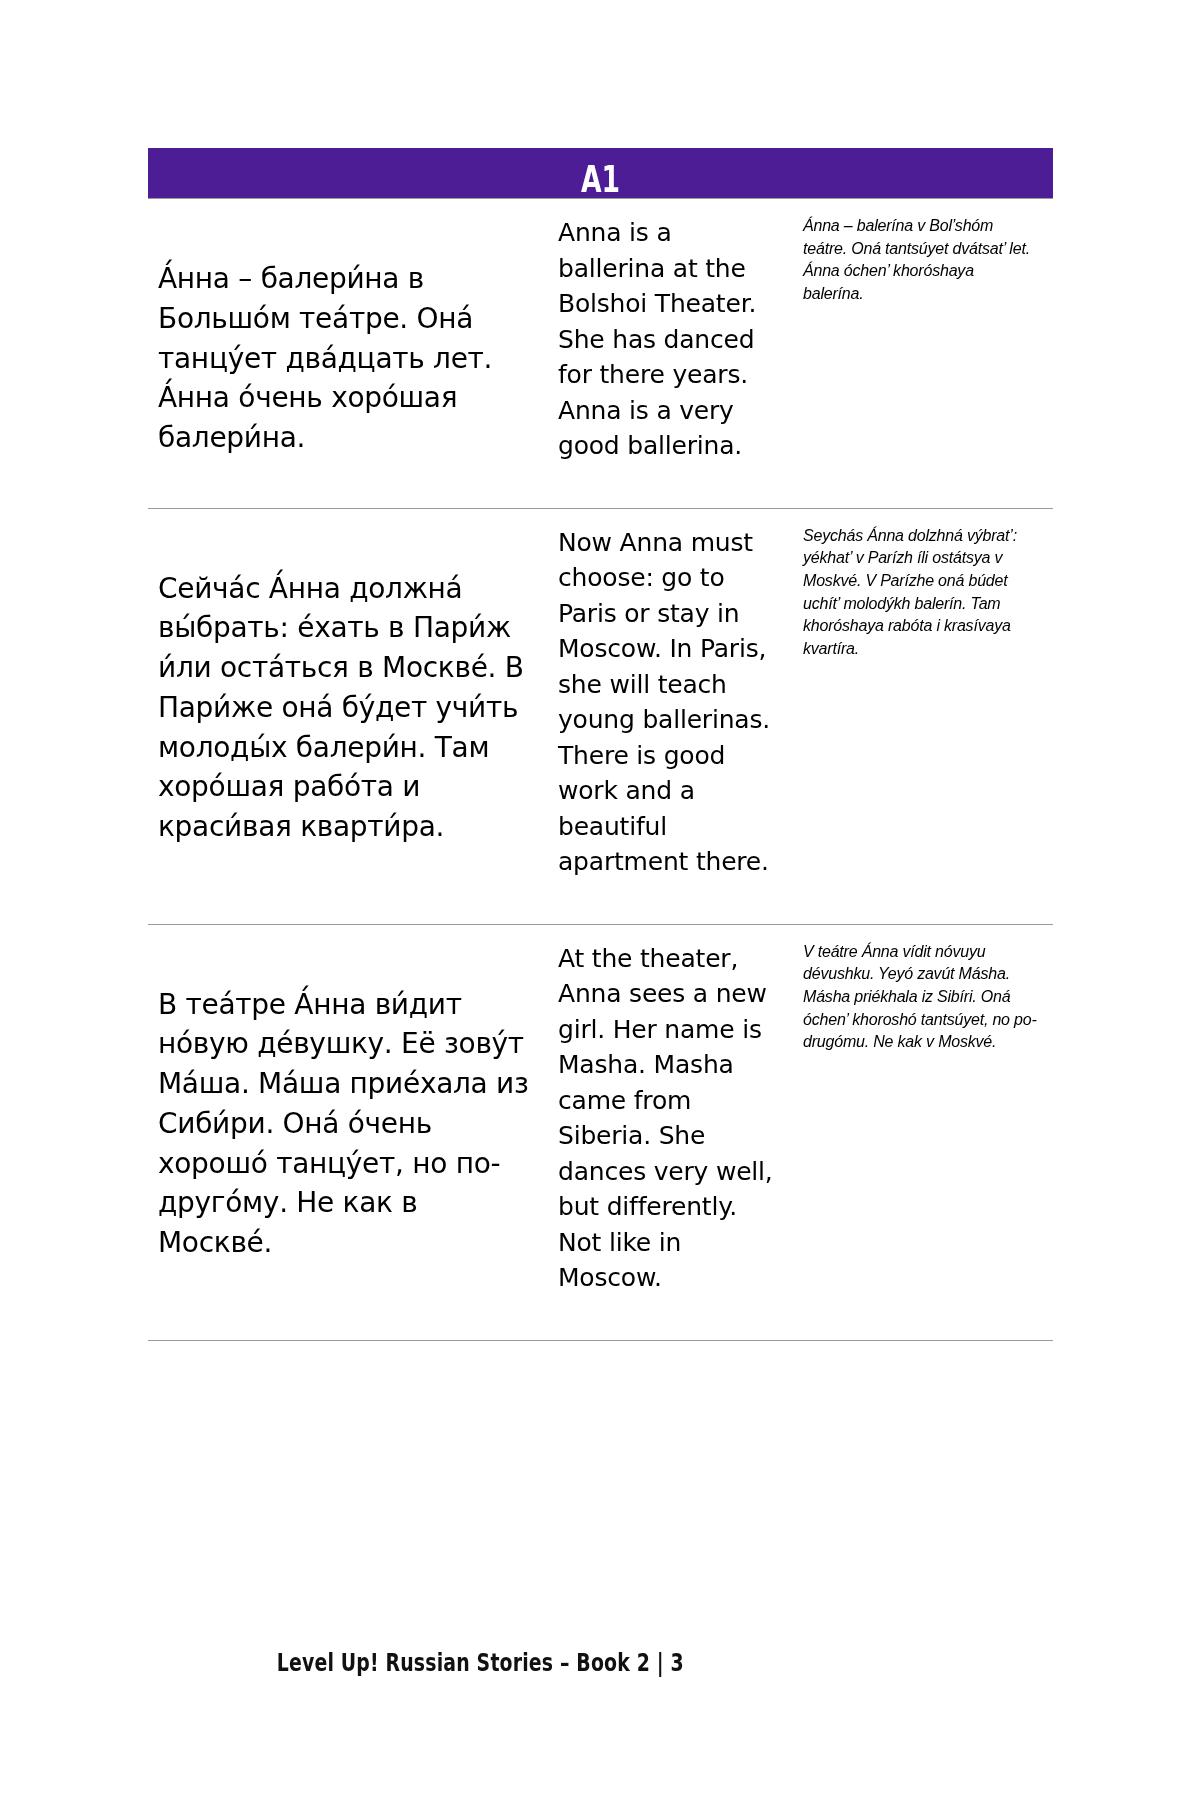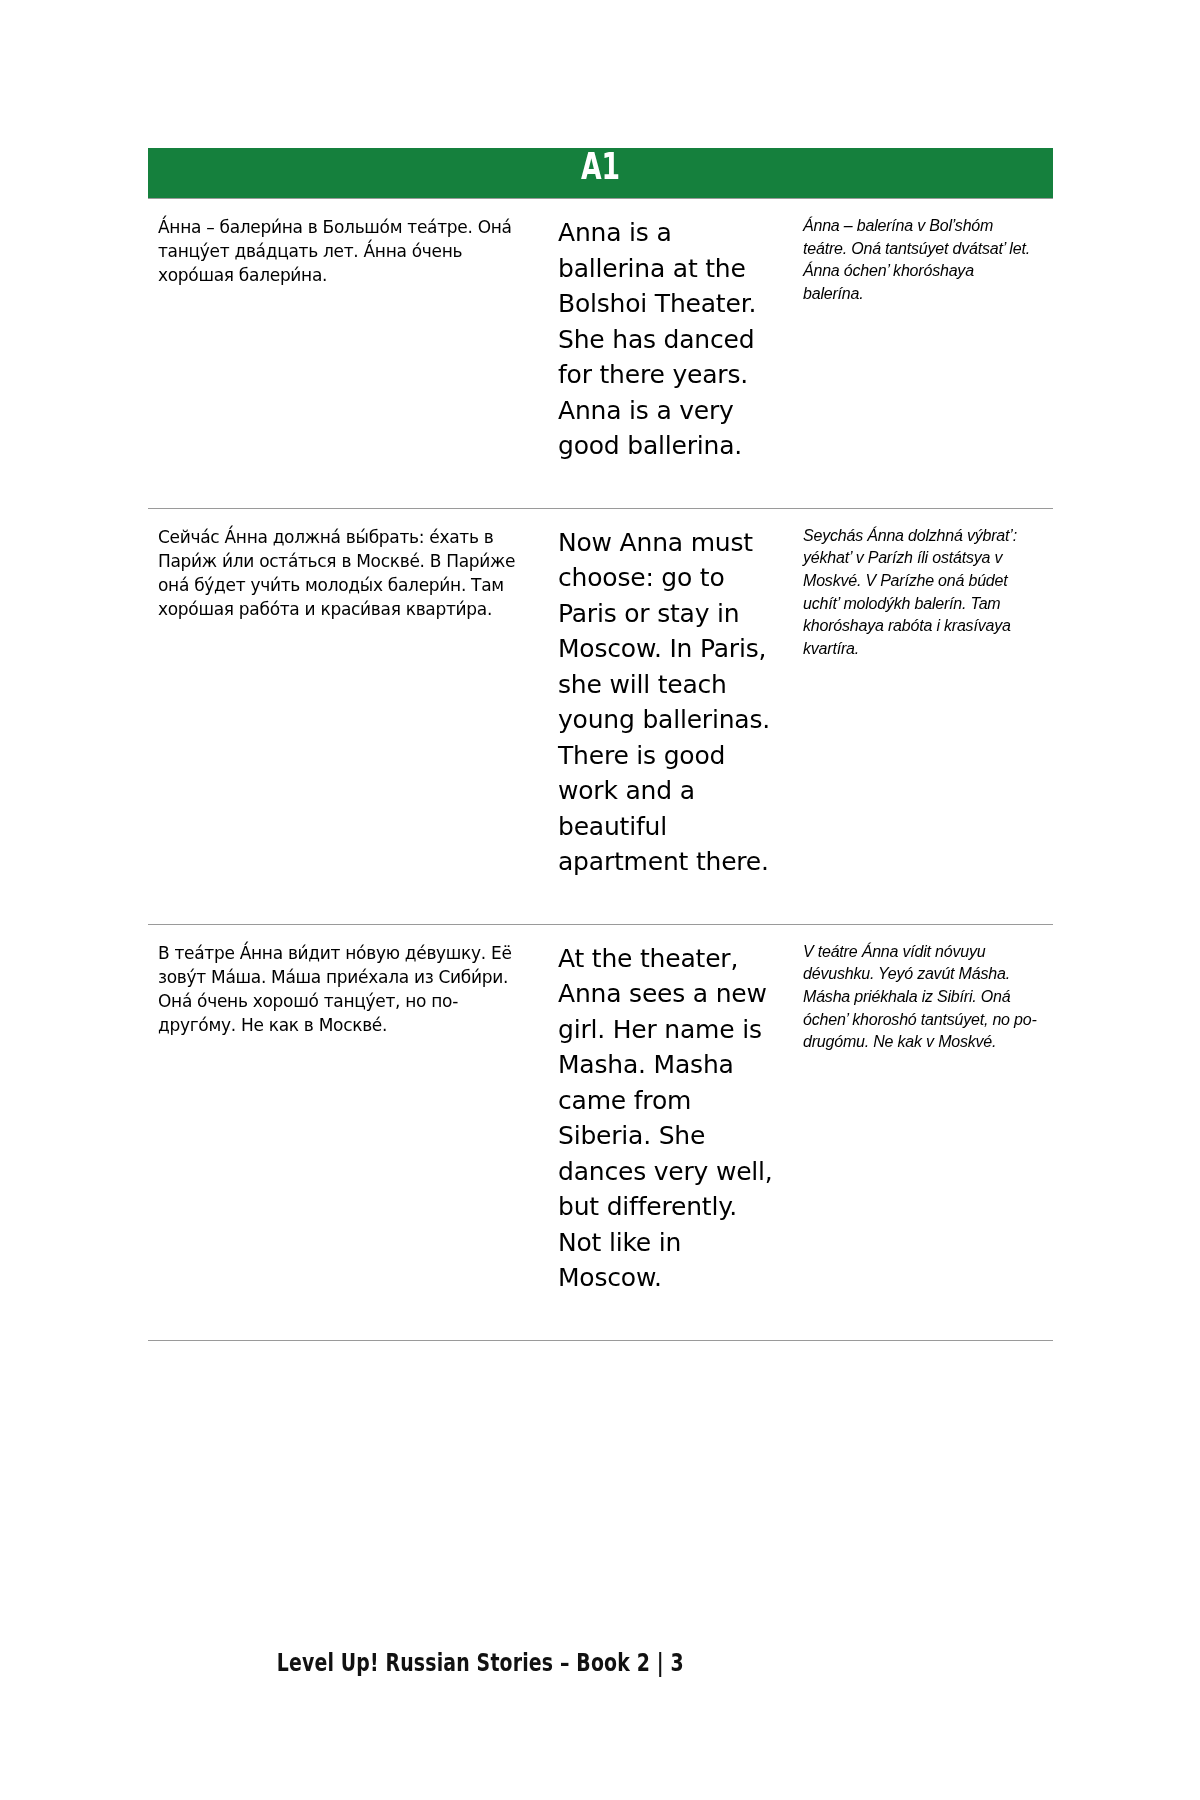--- a/index.html
+++ b/index.html
@@ -28,25 +28,25 @@
 
   .sheet {
     position: absolute;
     left: 148px;
     top: 148px;
     width: 905px;
   }
 
   
   .level-banner {
-    background: #15803d;
+    background: #4c1d95;
     height: 50px;
     width: 905px;
     display: flex;
-    align-items: flex-start;
+    align-items: flex-end;
     justify-content: center;
   }
   .level-banner .level-label {
     color: #ffffff;
     font-family: "DejaVu Sans Condensed", "Liberation Sans Narrow", "Liberation Sans", sans-serif;
     font-weight: bold;
     font-size: 37px;
     letter-spacing: 0px;
     transform: scaleX(0.80);
     transform-origin: center;
@@ -81,23 +81,24 @@
     line-height: 1.18;
     letter-spacing: -0.2px;
     transform: scaleX(0.86);
     transform-origin: left top;
     width: 116%;
   }
 
   
   .cell-ru {
     font-family: "DejaVu Sans", sans-serif;
-    font-size: 17px;
+    font-size: 28px;
     line-height: 1.42;
     letter-spacing: -0.3px;
+    margin-top: 44px;
   }
   .cell-en {
     font-family: "DejaVu Sans", sans-serif;
     font-size: 25px;
     line-height: 1.42;
     letter-spacing: -0.2px;
   }
   .cell-tr {
     font-family: Liberation Sans, sans-serif;
     font-style: italic;

